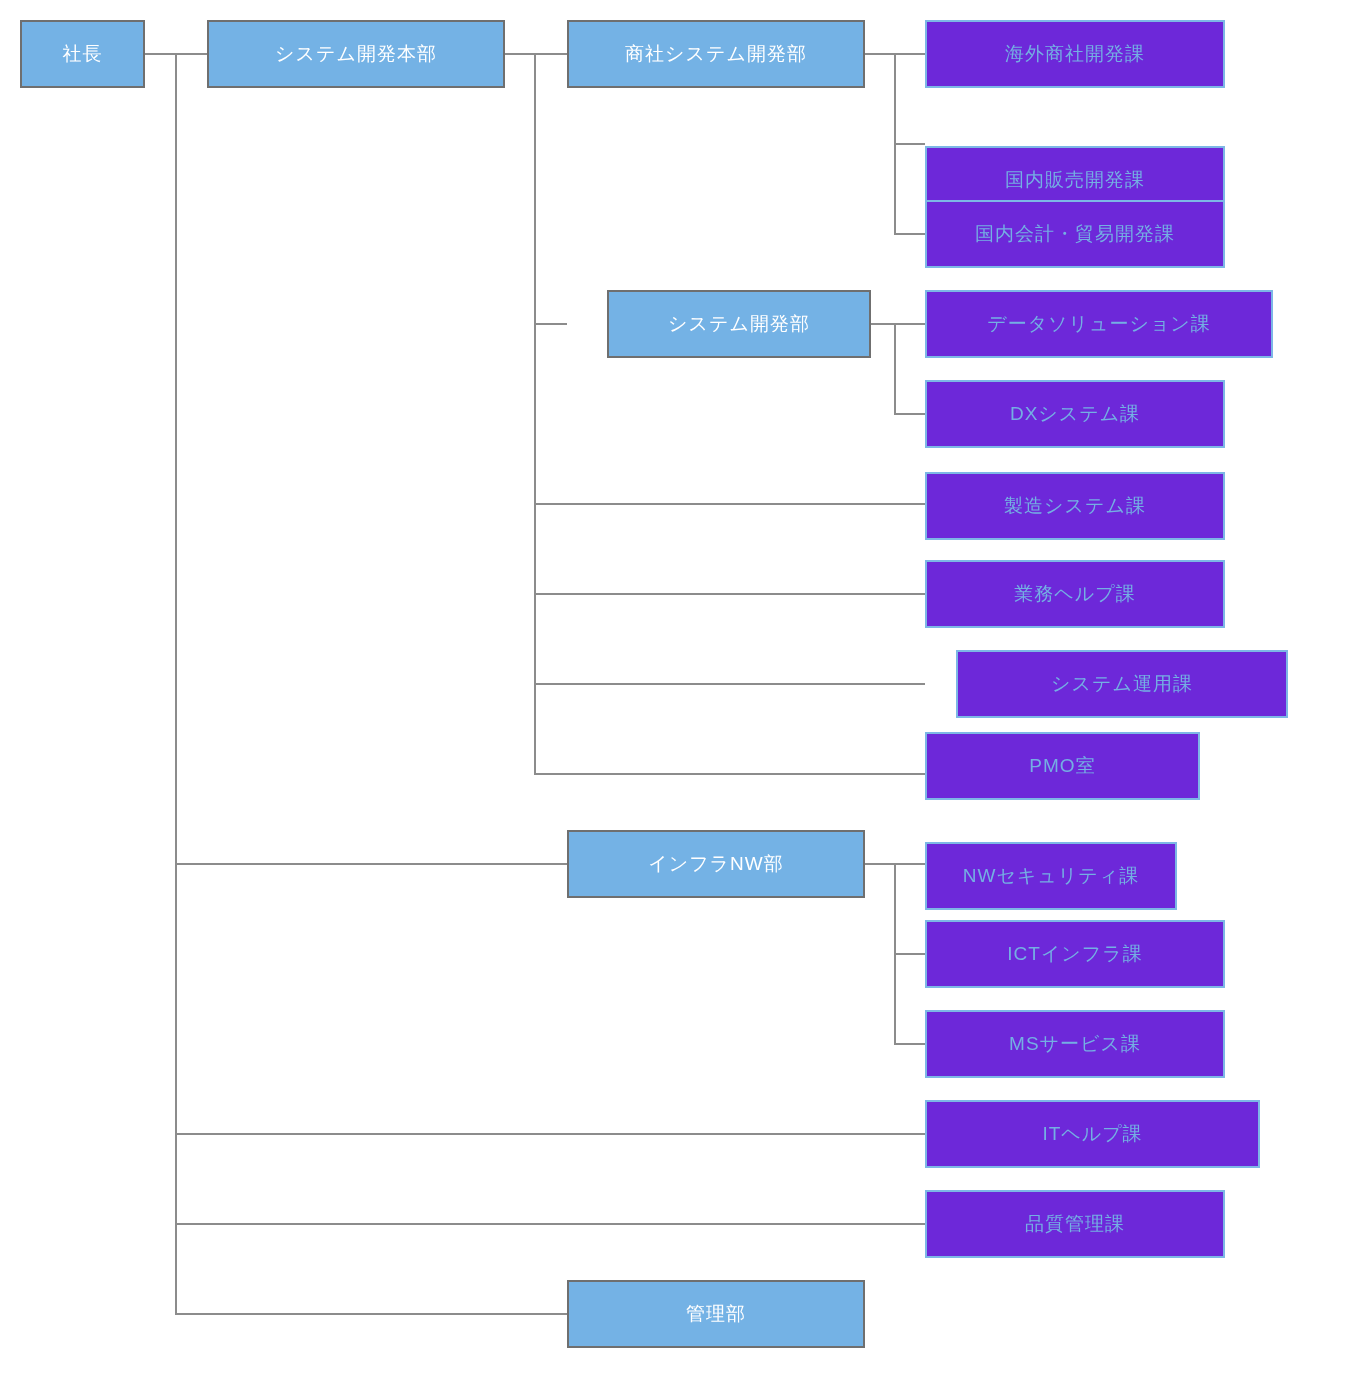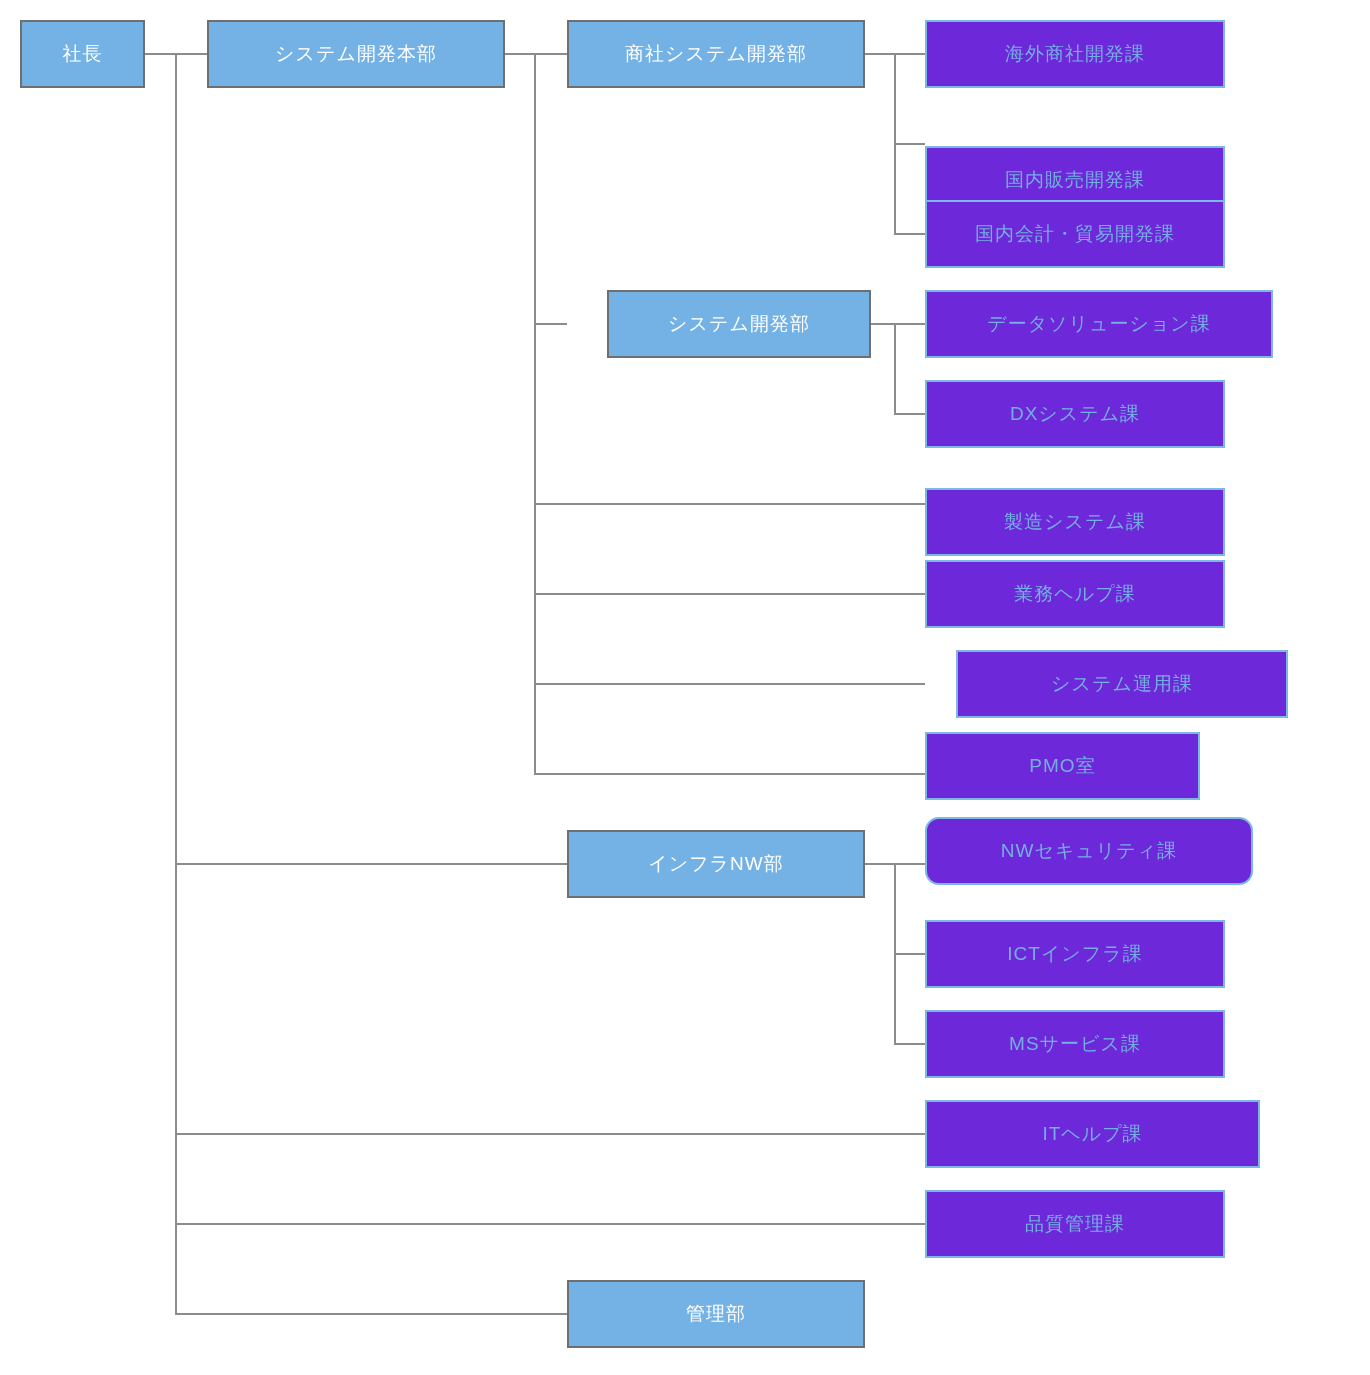--- a/index.html
+++ b/index.html
@@ -85,23 +85,23 @@
   <div class="node filled" style="left:567px; top:20px; width:298px;">商社システム開発部</div>
   <div class="node filled" style="left:567px; top:290px; width:264px;margin-left:40px;">システム開発部</div>
   <div class="node filled" style="left:567px; top:830px; width:298px;">インフラNW部</div>
   <div class="node filled" style="left:567px; top:1280px; width:298px;">管理部</div>
 
   <div class="node outlined" style="left:925px; top:20px; width:300px;">海外商社開発課</div>
   <div class="node outlined" style="left:925px; top:110px; width:300px;margin-top:36px;">国内販売開発課</div>
   <div class="node outlined" style="left:925px; top:200px; width:300px;">国内会計・貿易開発課</div>
   <div class="node outlined" style="left:925px; top:290px; width:348px;">データソリューション課</div>
   <div class="node outlined" style="left:925px; top:380px; width:300px;">DXシステム課</div>
-  <div class="node outlined" style="left:925px; top:488px; width:300px;">製造システム課</div>
+  <div class="node outlined" style="left:925px; top:472px; width:300px;">製造システム課</div>
   <div class="node outlined" style="left:925px; top:560px; width:300px;">業務ヘルプ課</div>
   <div class="node outlined" style="left:925px; top:650px; width:332px;margin-left:31px;">システム運用課</div>
   <div class="node outlined" style="left:925px; top:732px; width:275px;">PMO室</div>
-  <div class="node outlined" style="left:925px; top:817px; width:328px;border-radius:14px;">NWセキュリティ課</div>
+  <div class="node outlined" style="left:925px; top:842px; width:252px;">NWセキュリティ課</div>
   <div class="node outlined" style="left:925px; top:920px; width:300px;">ICTインフラ課</div>
   <div class="node outlined" style="left:925px; top:1010px; width:300px;">MSサービス課</div>
   <div class="node outlined" style="left:925px; top:1100px; width:335px;">ITヘルプ課</div>
   <div class="node outlined" style="left:925px; top:1190px; width:300px;">品質管理課</div>
 
 </div>
 
 </body></html>

